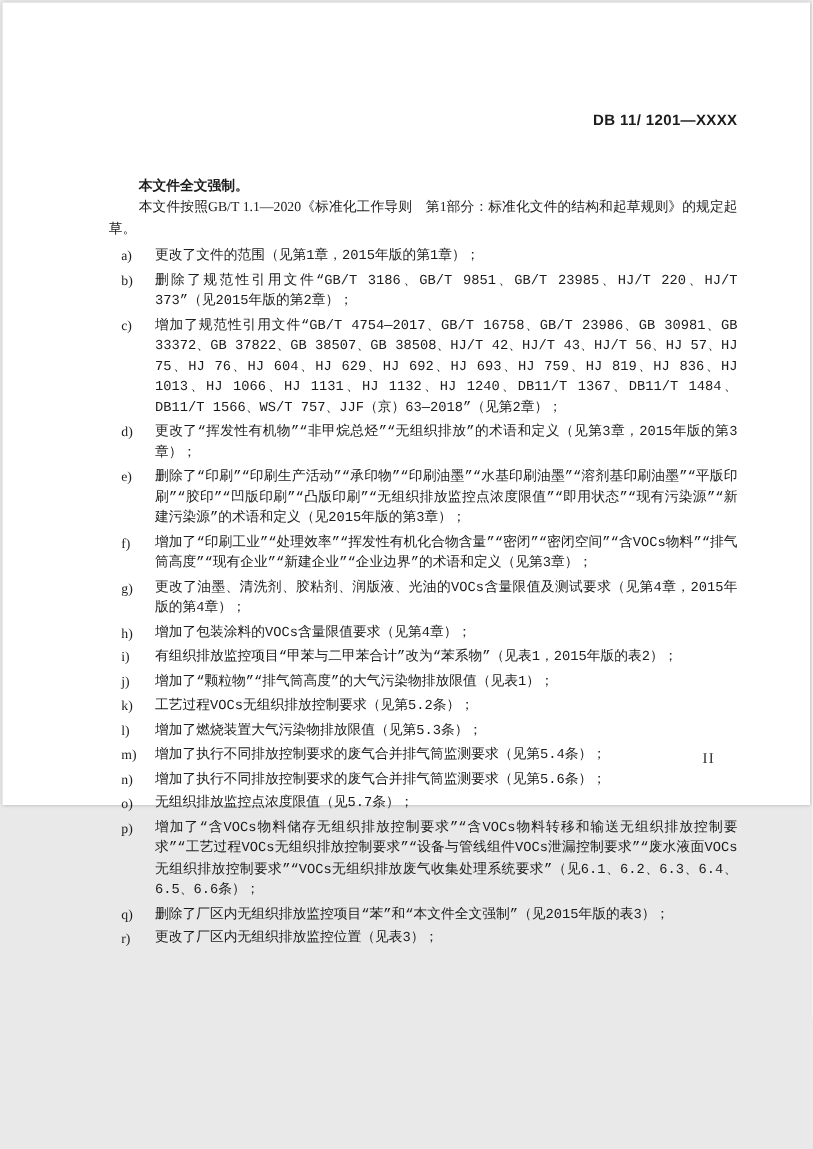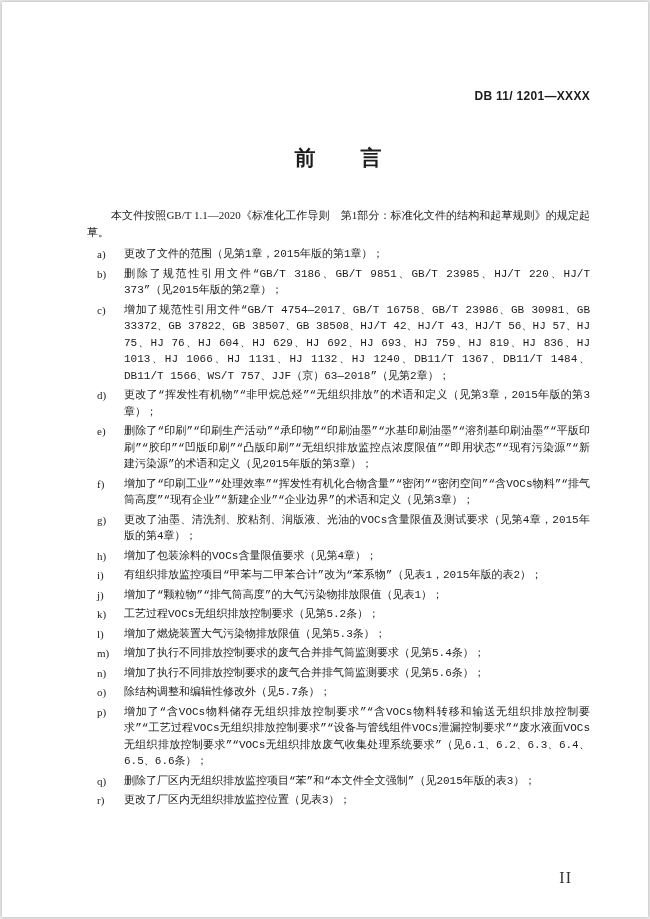--- a/index.html
+++ b/index.html
@@ -4,21 +4,21 @@
 <style>
   * { margin: 0; padding: 0; box-sizing: border-box; }
   html, body { width: 650px; height: 919px; }
   body {
     background: #e9e9e9;
     font-family: "Liberation Serif", "DejaVu Serif", serif;
   }
   .sheet {
     position: relative;
     width: 646px;
-    height: 915px;
+    height: 642px;
     margin: 2px auto;
     background: #ffffff;
     box-shadow: 0 0 3px rgba(0,0,0,0.25);
     color: #1c1c1c;
     padding: 86px 58px 0 85px;
   }
   .header-row {
     text-align: right;
     font-family: "Liberation Sans", "DejaVu Sans", sans-serif;
     font-weight: bold;
@@ -49,37 +49,37 @@
     display: flex;
     margin-bottom: 3px;
     line-height: 16.5px;
   }
   .marker { flex: 0 0 27px; }
   .item-text { flex: 1 1 auto; text-align: justify; font-family: Liberation Mono, monospace; }
   .page-footer {
     position: absolute;
     bottom: 30px;
     right: 76px;
-    font-size: 16px;
+    font-size: 12px;
     letter-spacing: 1px;
     color: #333;
   }
 </style>
 </head>
 <body>
 
 <div class="sheet">
 
   <div class="header-row">
     <span>DB 11/ 1201—XXXX</span>
   </div>
 
-  <h1 class="doc-title">前　　言</h1>
 
   <div class="body-text">
+    <p class="para bold">本文件全文强制。</p>
     <p class="para">本文件按照GB/T 1.1—2020《标准化工作导则　第1部分：标准化文件的结构和起草规则》的规定起草。</p>
 
     <div class="change-list">
       <div class="list-item">
         <span class="marker">a)</span>
         <span class="item-text">更改了文件的范围（见第1章，2015年版的第1章）；</span>
       </div>
       <div class="list-item">
         <span class="marker">b)</span>
         <span class="item-text">删除了规范性引用文件“GB/T 3186、GB/T 9851、GB/T 23985、HJ/T 220、HJ/T 373”（见2015年版的第2章）；</span>
@@ -127,21 +127,21 @@
       <div class="list-item">
         <span class="marker">m)</span>
         <span class="item-text">增加了执行不同排放控制要求的废气合并排气筒监测要求（见第5.4条）；</span>
       </div>
       <div class="list-item">
         <span class="marker">n)</span>
         <span class="item-text">增加了执行不同排放控制要求的废气合并排气筒监测要求（见第5.6条）；</span>
       </div>
       <div class="list-item">
         <span class="marker">o)</span>
-        <span class="item-text">除结构调整和编辑性修改外（见5.7条）；</span>
+        <span class="item-text">无组织排放监控点浓度限值（见5.7条）；</span>
       </div>
       <div class="list-item">
         <span class="marker">p)</span>
         <span class="item-text">增加了“含VOCs物料储存无组织排放控制要求”“含VOCs物料转移和输送无组织排放控制要求”“工艺过程VOCs无组织排放控制要求”“设备与管线组件VOCs泄漏控制要求”“废水液面VOCs无组织排放控制要求”“VOCs无组织排放废气收集处理系统要求”（见6.1、6.2、6.3、6.4、6.5、6.6条）；</span>
       </div>
       <div class="list-item">
         <span class="marker">q)</span>
         <span class="item-text">删除了厂区内无组织排放监控项目“苯”和“本文件全文强制”（见2015年版的表3）；</span>
       </div>
       <div class="list-item">

